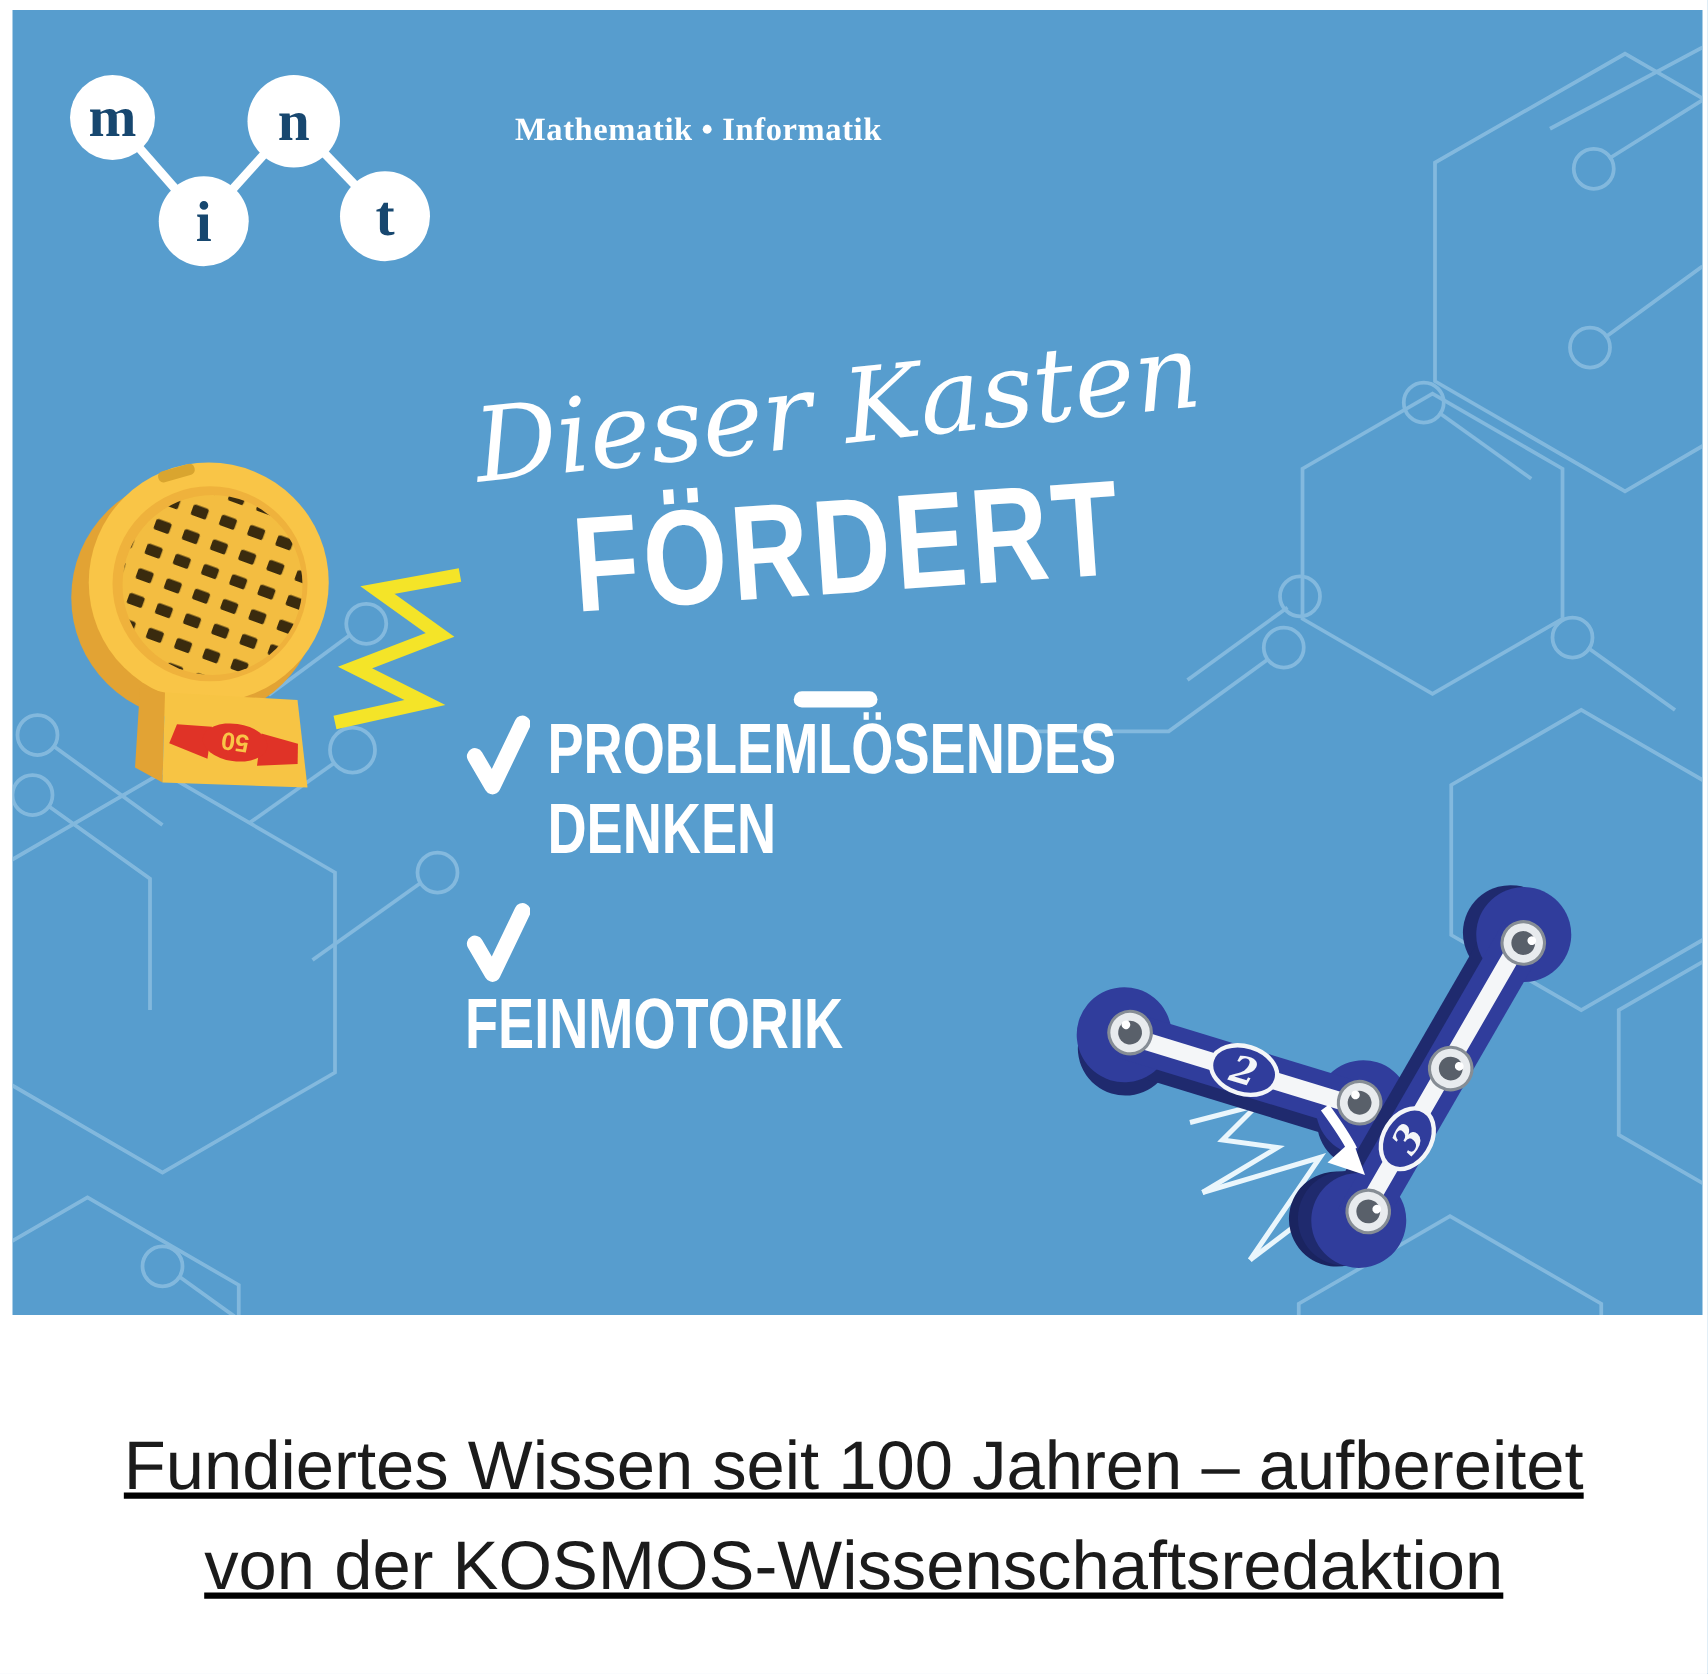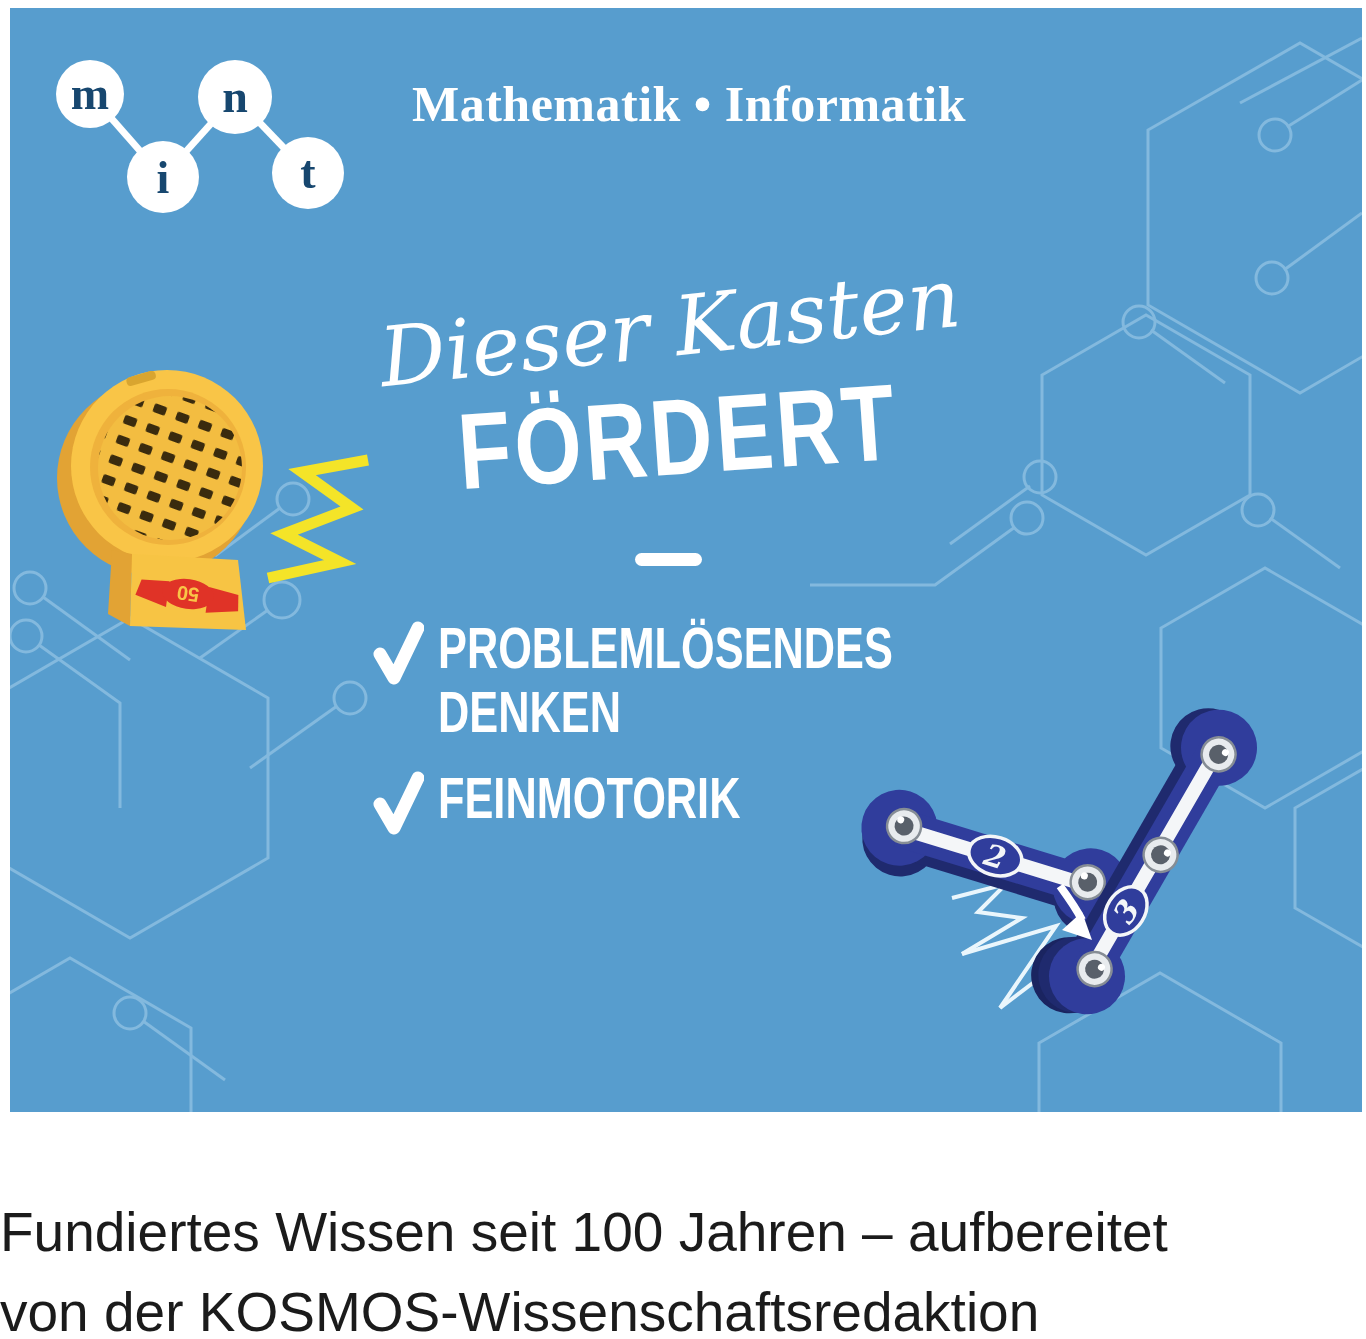--- a/index.html
+++ b/index.html
@@ -5,42 +5,42 @@
   html,body{margin:0;padding:0;background:#ffffff;}
   #canvas{position:relative;width:1366px;height:1339px;background:#ffffff;overflow:hidden;
           font-family:"Liberation Sans",sans-serif;}
   .abs{position:absolute;}
   #blue-panel{left:10px;top:8px;width:1352px;height:1104px;background:#579DCE;overflow:hidden;}
   svg{display:block;}
 
   
   #brand-caption{left:402px;top:72px;color:#ffffff;
     font-family:"Liberation Serif","DejaVu Serif",serif;font-weight:bold;
-    font-size:50px;line-height:48px;letter-spacing:0.5px;text-align:right;}
+    font-size:26px;line-height:48px;letter-spacing:0.5px;text-align:right;}
 
   
   #headline-script{left:330px;top:272px;width:660px;text-align:center;color:#ffffff;
     font-family:"DejaVu Serif",serif;font-style:italic;font-size:82px;
     transform:rotate(-6deg);white-space:nowrap;}
   #headline-caps{left:400px;top:368px;width:480px;text-align:center;color:#ffffff;
     font-family:"Liberation Sans",sans-serif;font-weight:bold;font-size:108px;
     letter-spacing:4px;transform:rotate(-4deg) scaleX(0.8);transform-origin:center;white-space:nowrap;}
   #headline-dash{left:625px;top:545px;width:67px;height:13px;border-radius:7px;background:#ffffff;}
 
   
-  #benefits{left:362px;top:608px;color:#ffffff;}
+  #benefits{left:362px;top:559px;color:#ffffff;}
   .benefit{display:flex;align-items:flex-start;}
-  .benefit + .benefit{margin-top:22px;}
+  .benefit + .benefit{margin-top:22px;flex-direction:column;}
   .benefit .check{flex:0 0 auto;margin-right:14px;margin-top:4px;}
   .benefit .lines{font-weight:bold;font-size:57px;line-height:64px;letter-spacing:0px;
     transform:scaleX(0.76);transform-origin:left top;white-space:nowrap;}
   .benefit .lines div:empty{display:none;}
 
   
-  #footer{left:0;top:1112px;width:1366px;height:227px;background:#ffffff;}
+  #footer{left:0;top:1052px;width:1366px;height:227px;background:#ffffff;text-align:center;text-decoration:underline;}
   #footer .line{width:1366px;color:#1b1b1b;font-size:55px;line-height:80px;white-space:nowrap;
     font-family:"Liberation Sans",sans-serif;}
   #footer .line1{margin-top:80px;}
 </style>
 </head>
 <body>
 
 <div id="canvas">
 
   <div id="blue-panel" class="abs">

